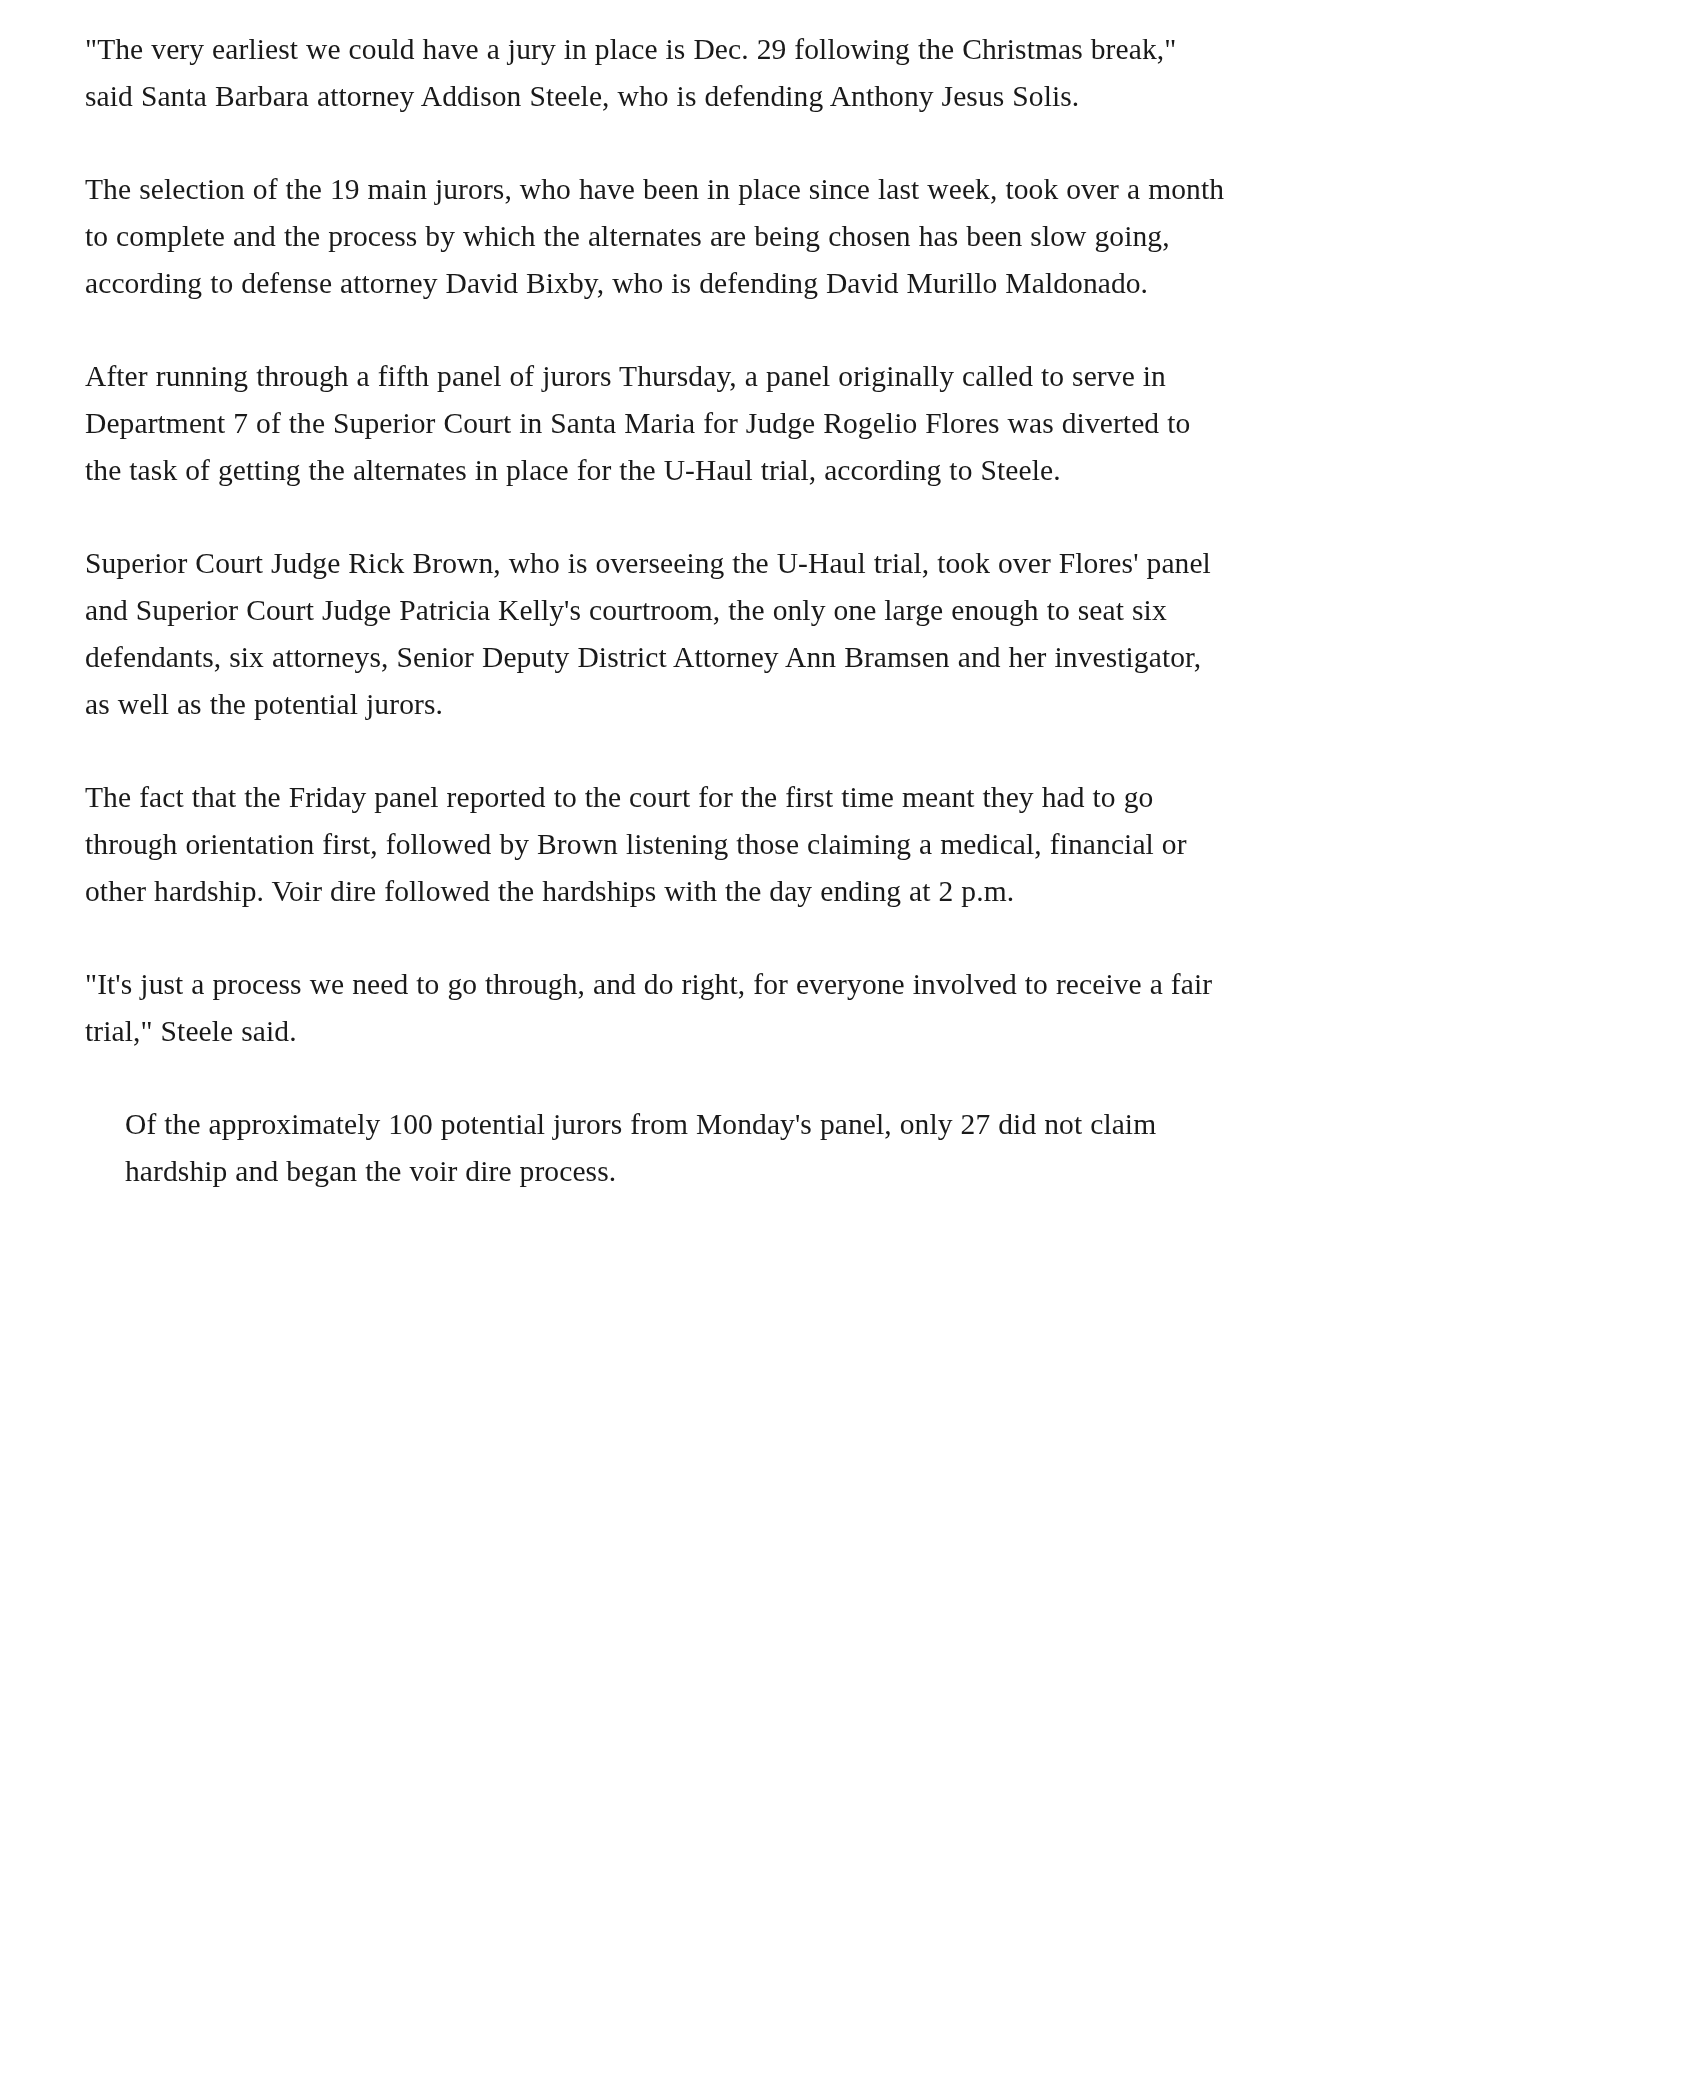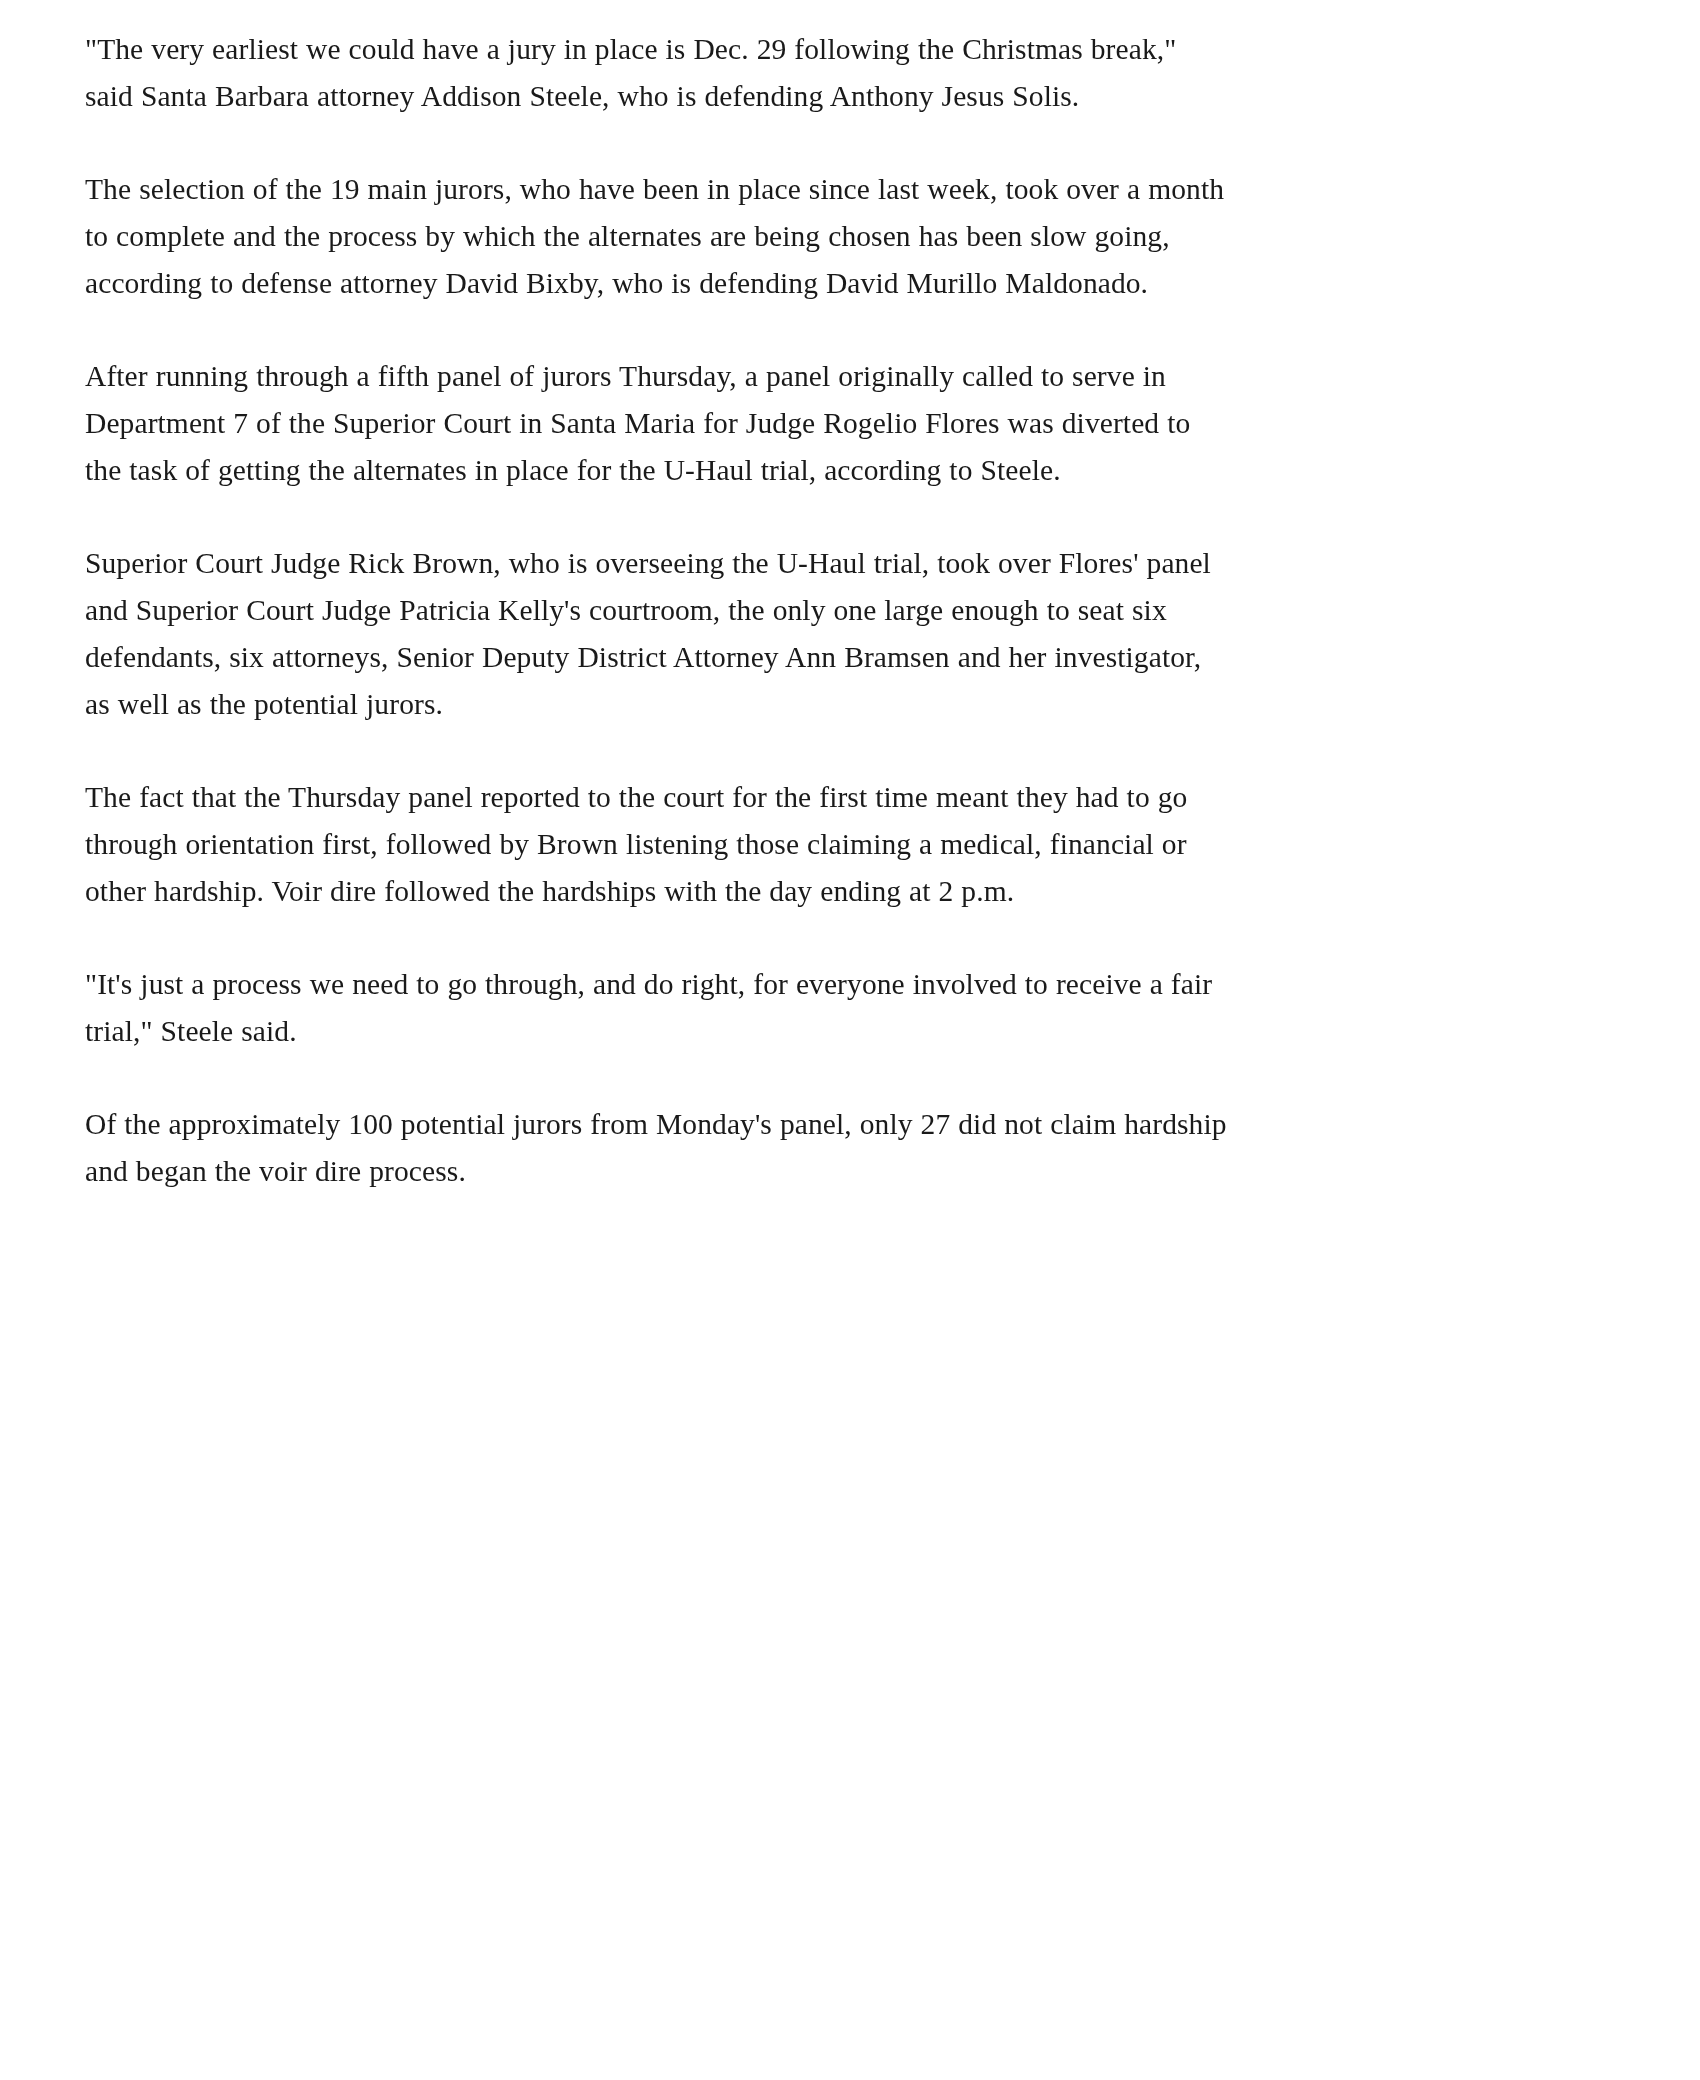--- a/index.html
+++ b/index.html
@@ -24,26 +24,27 @@
   .page p {
     margin: 0 0 46px 0;
     font-size: 29.5px;
     line-height: 47px;
     letter-spacing: 0.1px;
     word-spacing: 0.5px;
     text-align: left;
   }
   .page p:last-child {
     margin-bottom: 0;
+    margin-left: 40px;
   }
 </style>
 </head>
 <body>
 
 <div class="page">
   <p>"The very earliest we could have a jury in place is Dec. 29 following the Christmas break," said Santa Barbara attorney Addison Steele, who is defending Anthony Jesus Solis.</p>
   <p>The selection of the 19 main jurors, who have been in place since last week, took over a month to complete and the process by which the alternates are being chosen has been slow going, according to defense attorney David Bixby, who is defending David Murillo Maldonado.</p>
   <p>After running through a fifth panel of jurors Thursday, a panel originally called to serve in Department 7 of the Superior Court in Santa Maria for Judge Rogelio Flores was diverted to the task of getting the alternates in place for the U-Haul trial, according to Steele.</p>
   <p>Superior Court Judge Rick Brown, who is overseeing the U-Haul trial, took over Flores' panel and Superior Court Judge Patricia Kelly's courtroom, the only one large enough to seat six defendants, six attorneys, Senior Deputy District Attorney Ann Bramsen and her investigator, as well as the potential jurors.</p>
-  <p>The fact that the Thursday panel reported to the court for the first time meant they had to go through orientation first, followed by Brown listening those claiming a medical, financial or other hardship. Voir dire followed the hardships with the day ending at 2 p.m.</p>
+  <p>The fact that the Friday panel reported to the court for the first time meant they had to go through orientation first, followed by Brown listening those claiming a medical, financial or other hardship. Voir dire followed the hardships with the day ending at 2 p.m.</p>
   <p>"It's just a process we need to go through, and do right, for everyone involved to receive a fair trial," Steele said.</p>
   <p>Of the approximately 100 potential jurors from Monday's panel, only 27 did not claim hardship and began the voir dire process.</p>
 </div>
 
 </body></html>

